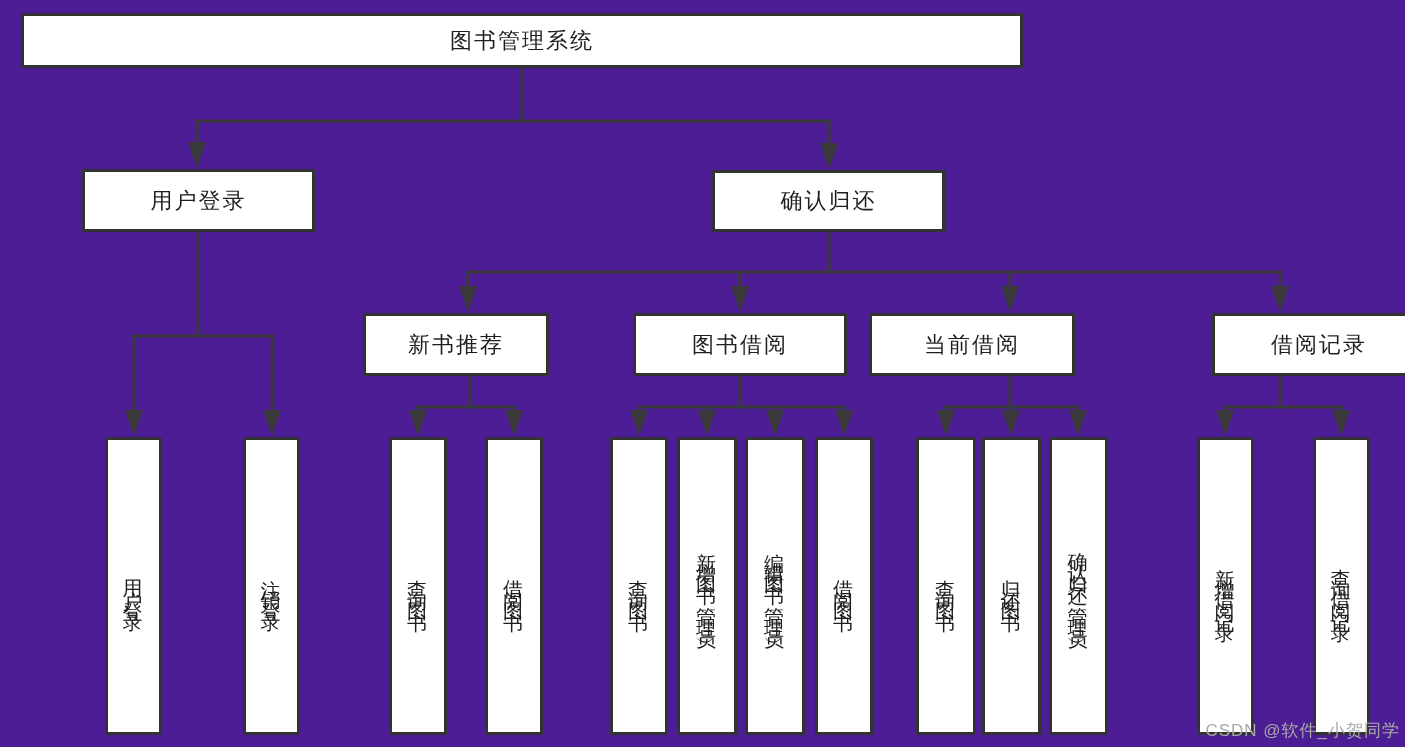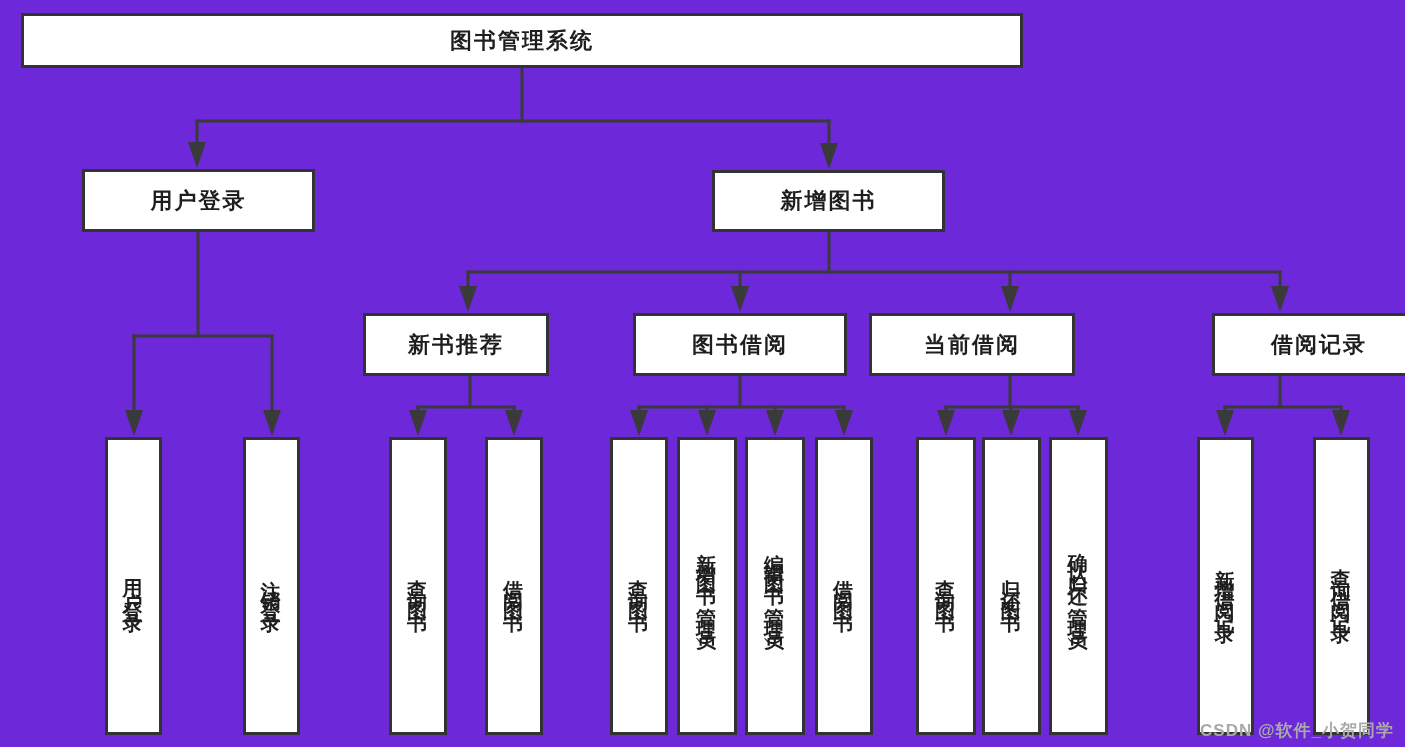--- a/index.html
+++ b/index.html
@@ -1,22 +1,21 @@
 <!DOCTYPE html>
 <html><head>
 <meta charset="utf-8">
 <style>
   html,body{margin:0;padding:0;background:#ffffff;}
   .canvas{
     position:relative;
     width:1405px;height:747px;
-    background:#6d28d9;
+    background:#4c1d95;
     overflow:hidden;
     font-family:"Liberation Sans", sans-serif;
-    font-weight:bold;
   }
   #edges{position:absolute;left:0;top:0;}
   #nodes{position:absolute;left:0;top:0;width:100%;height:100%;}
   .node{
     position:absolute;
     box-sizing:border-box;
     border:3px solid #333333;
     background:#ffffff;
     display:flex;
     align-items:center;
@@ -31,21 +30,21 @@
   }
   .node.v{
     writing-mode:vertical-rl;
     text-orientation:mixed;
     font-size:20px;
     letter-spacing:11px;
     white-space:nowrap;
   }
   .watermark{
     position:absolute;
-    right:11px;
+    right:5px;
     bottom:5px;
     color:#a9a9a9;
     font-size:17px;
     letter-spacing:1px;
     white-space:nowrap;
     z-index:5;
   }
 </style>
 </head>
 <body>
@@ -101,21 +100,21 @@
       <polyline points="1280,376 1280,407" fill="none" stroke="#3a3a3a" stroke-width="3" stroke-linecap="square"></polyline>
       <polyline points="1225,407 1341,407" fill="none" stroke="#3a3a3a" stroke-width="3" stroke-linecap="square"></polyline>
       <polygon points="1216,410 1234,410 1225,436" fill="#3a3a3a"></polygon>
       <polyline points="1225,407 1225,414" fill="none" stroke="#3a3a3a" stroke-width="3" stroke-linecap="square"></polyline>
       <polygon points="1332,410 1350,410 1341,436" fill="#3a3a3a"></polygon>
       <polyline points="1341,407 1341,414" fill="none" stroke="#3a3a3a" stroke-width="3" stroke-linecap="square"></polyline>
     </svg>
   <div id="nodes">
       <div class="node h" style="left: 21px; top: 13px; width: 1002px; height: 55px; border-color: rgb(51, 51, 51); color: rgb(30, 30, 30);">图书管理系统</div>
       <div class="node h" style="left: 82px; top: 169px; width: 233px; height: 63px; border-color: rgb(51, 51, 51); color: rgb(30, 30, 30);">用户登录</div>
-      <div class="node h" style="left: 712px; top: 170px; width: 233px; height: 62px; border-color: rgb(51, 51, 51); color: rgb(30, 30, 30);">新增图书</div>
+      <div class="node h" style="left: 712px; top: 170px; width: 233px; height: 62px; border-color: rgb(51, 51, 51); color: rgb(30, 30, 30);">确认归还</div>
       <div class="node h" style="left: 363px; top: 313px; width: 186px; height: 63px; border-color: rgb(51, 51, 51); color: rgb(30, 30, 30);">新书推荐</div>
       <div class="node h" style="left: 633px; top: 313px; width: 214px; height: 63px; border-color: rgb(51, 51, 51); color: rgb(30, 30, 30);">图书借阅</div>
       <div class="node h" style="left: 869px; top: 313px; width: 206px; height: 63px; border-color: rgb(51, 51, 51); color: rgb(30, 30, 30);">当前借阅</div>
       <div class="node h" style="left: 1172px; top: 313px; width: 214px; height: 63px; border-color: rgb(51, 51, 51); color: rgb(30, 30, 30); margin-left: 40px;">借阅记录</div>
       <div class="node v" style="left: 105px; top: 437px; width: 57px; height: 298px; border-color: rgb(51, 51, 51); color: rgb(30, 30, 30);">用户登录</div>
       <div class="node v" style="left: 243px; top: 437px; width: 57px; height: 298px; border-color: rgb(51, 51, 51); color: rgb(30, 30, 30);">注销登录</div>
       <div class="node v" style="left: 389px; top: 437px; width: 58px; height: 298px; border-color: rgb(51, 51, 51); color: rgb(30, 30, 30);">查询图书</div>
       <div class="node v" style="left: 485px; top: 437px; width: 58px; height: 298px; border-color: rgb(51, 51, 51); color: rgb(30, 30, 30);">借阅图书</div>
       <div class="node v" style="left: 610px; top: 437px; width: 58px; height: 298px; border-color: rgb(51, 51, 51); color: rgb(30, 30, 30);">查询图书</div>
       <div class="node v" style="left: 677px; top: 437px; width: 60px; height: 298px; border-color: rgb(51, 51, 51); color: rgb(30, 30, 30);">新增图书（管理员）</div>

